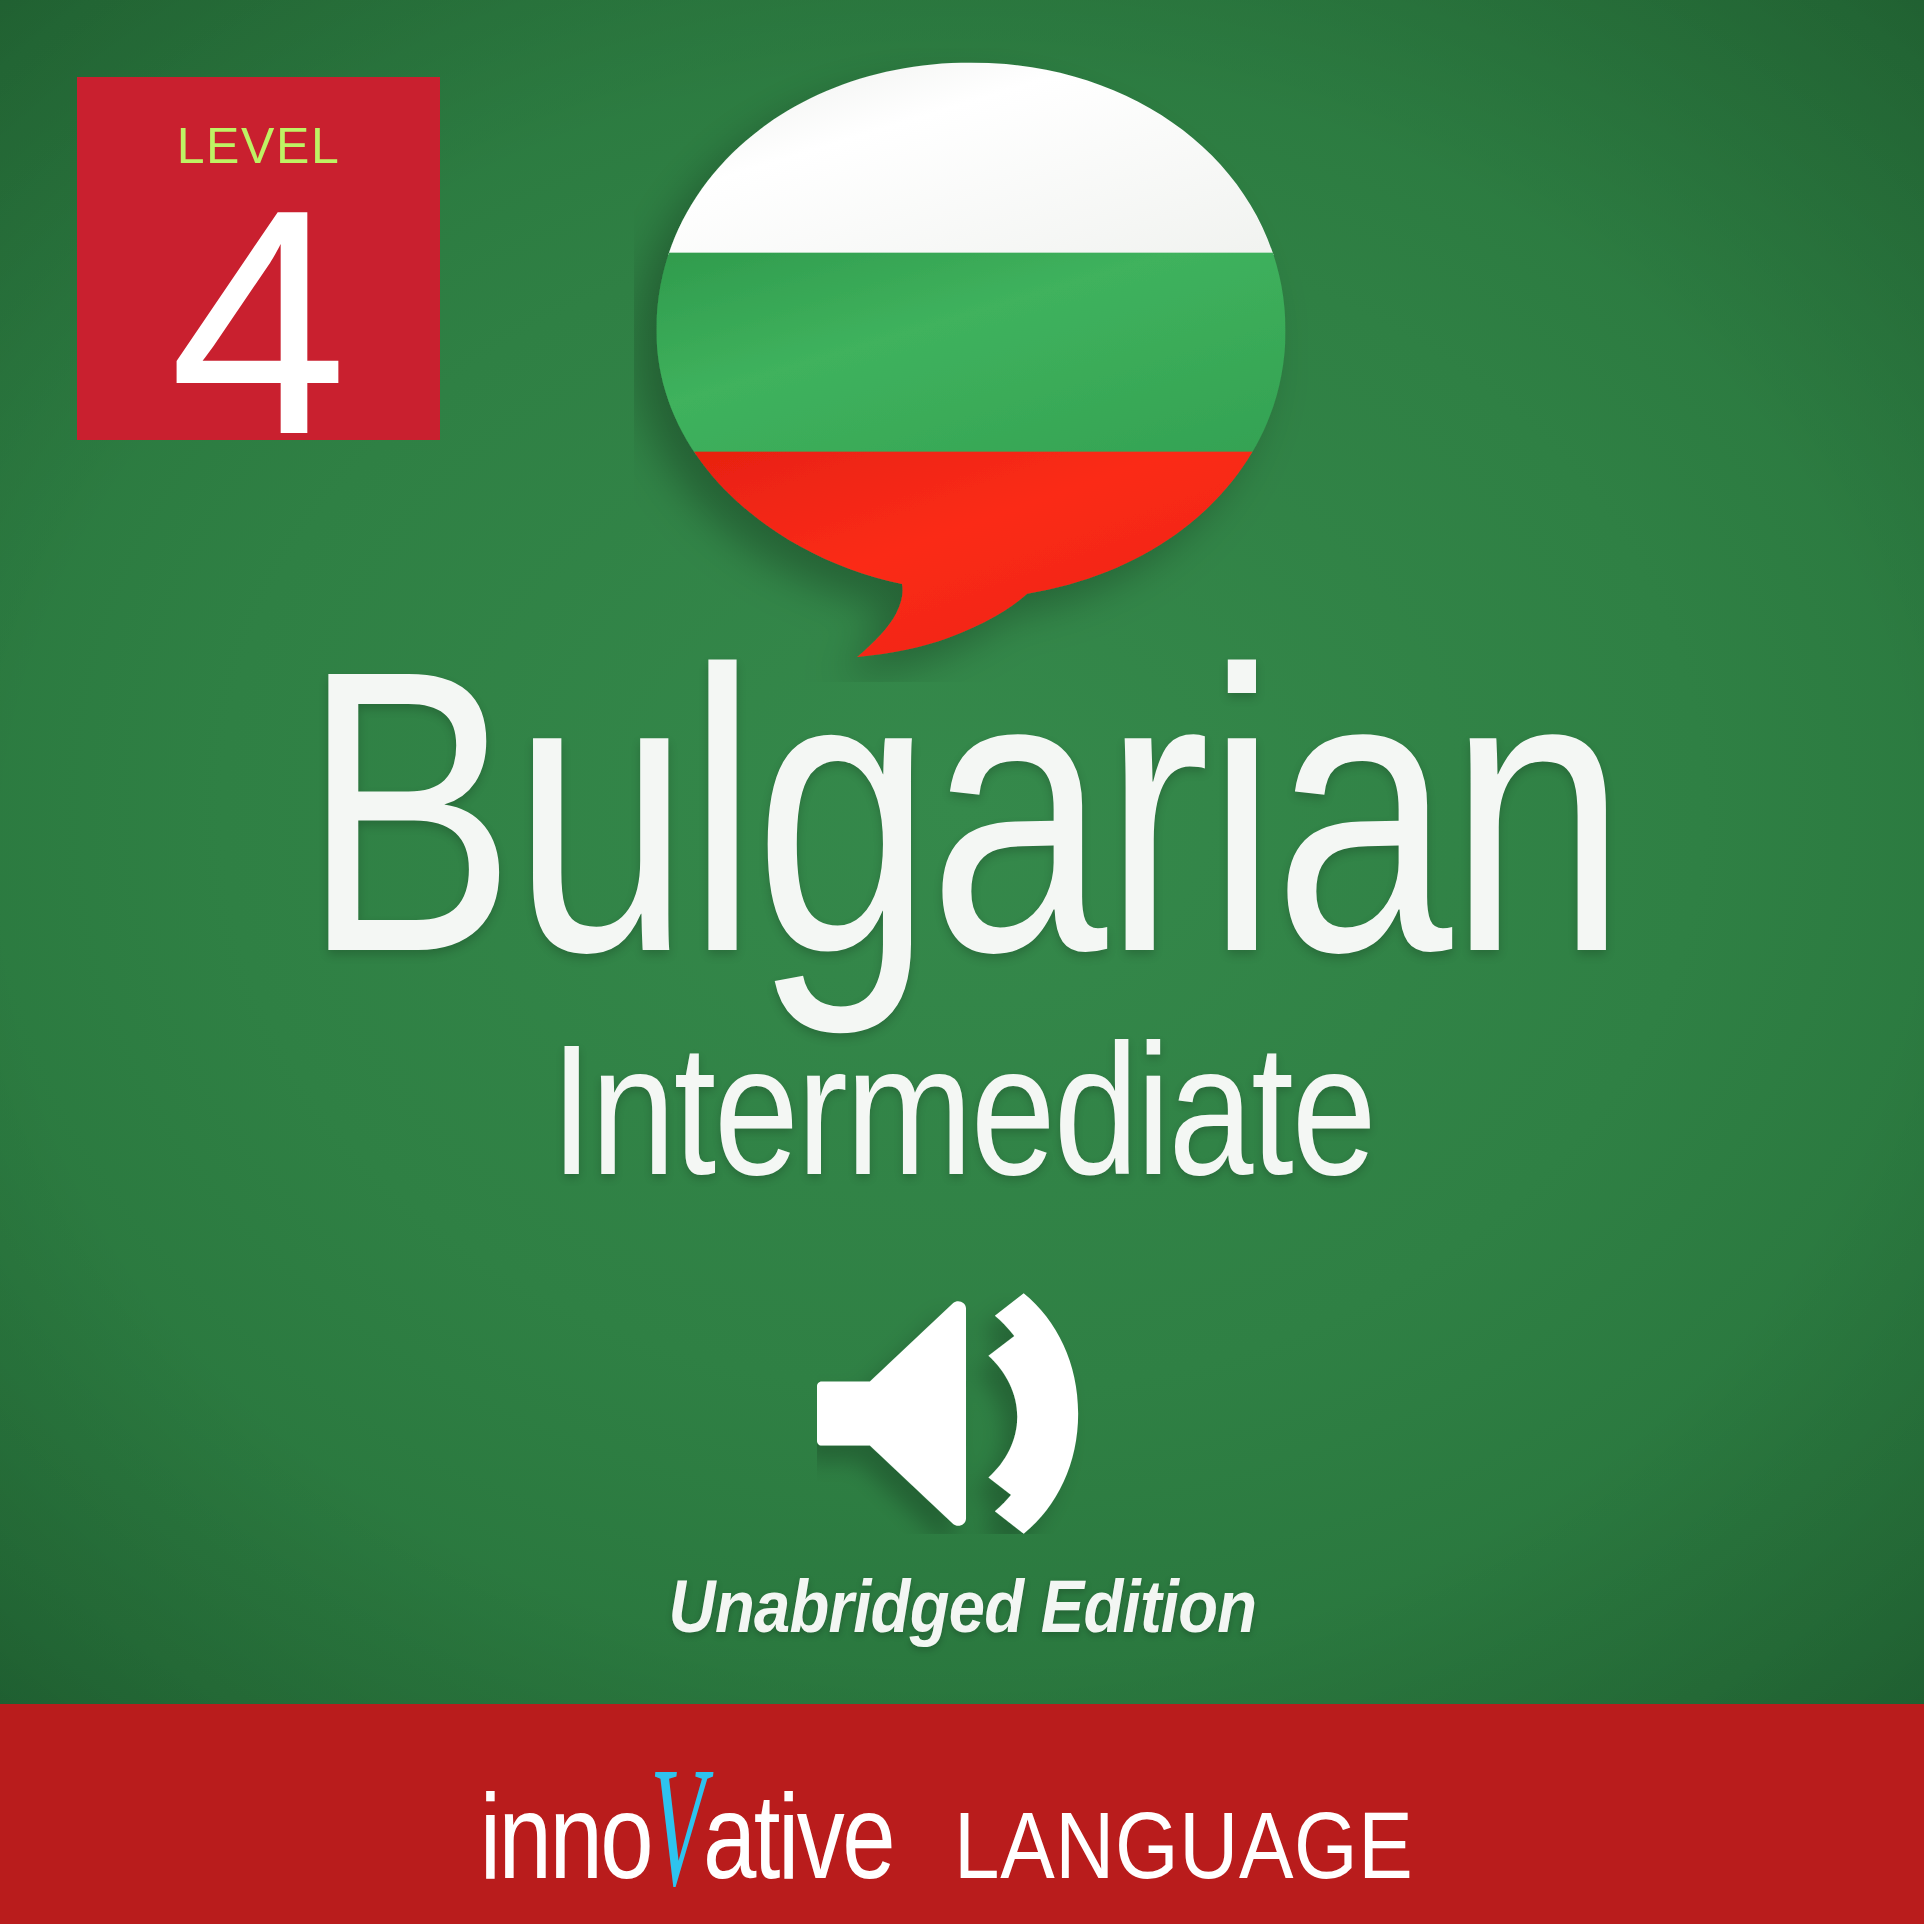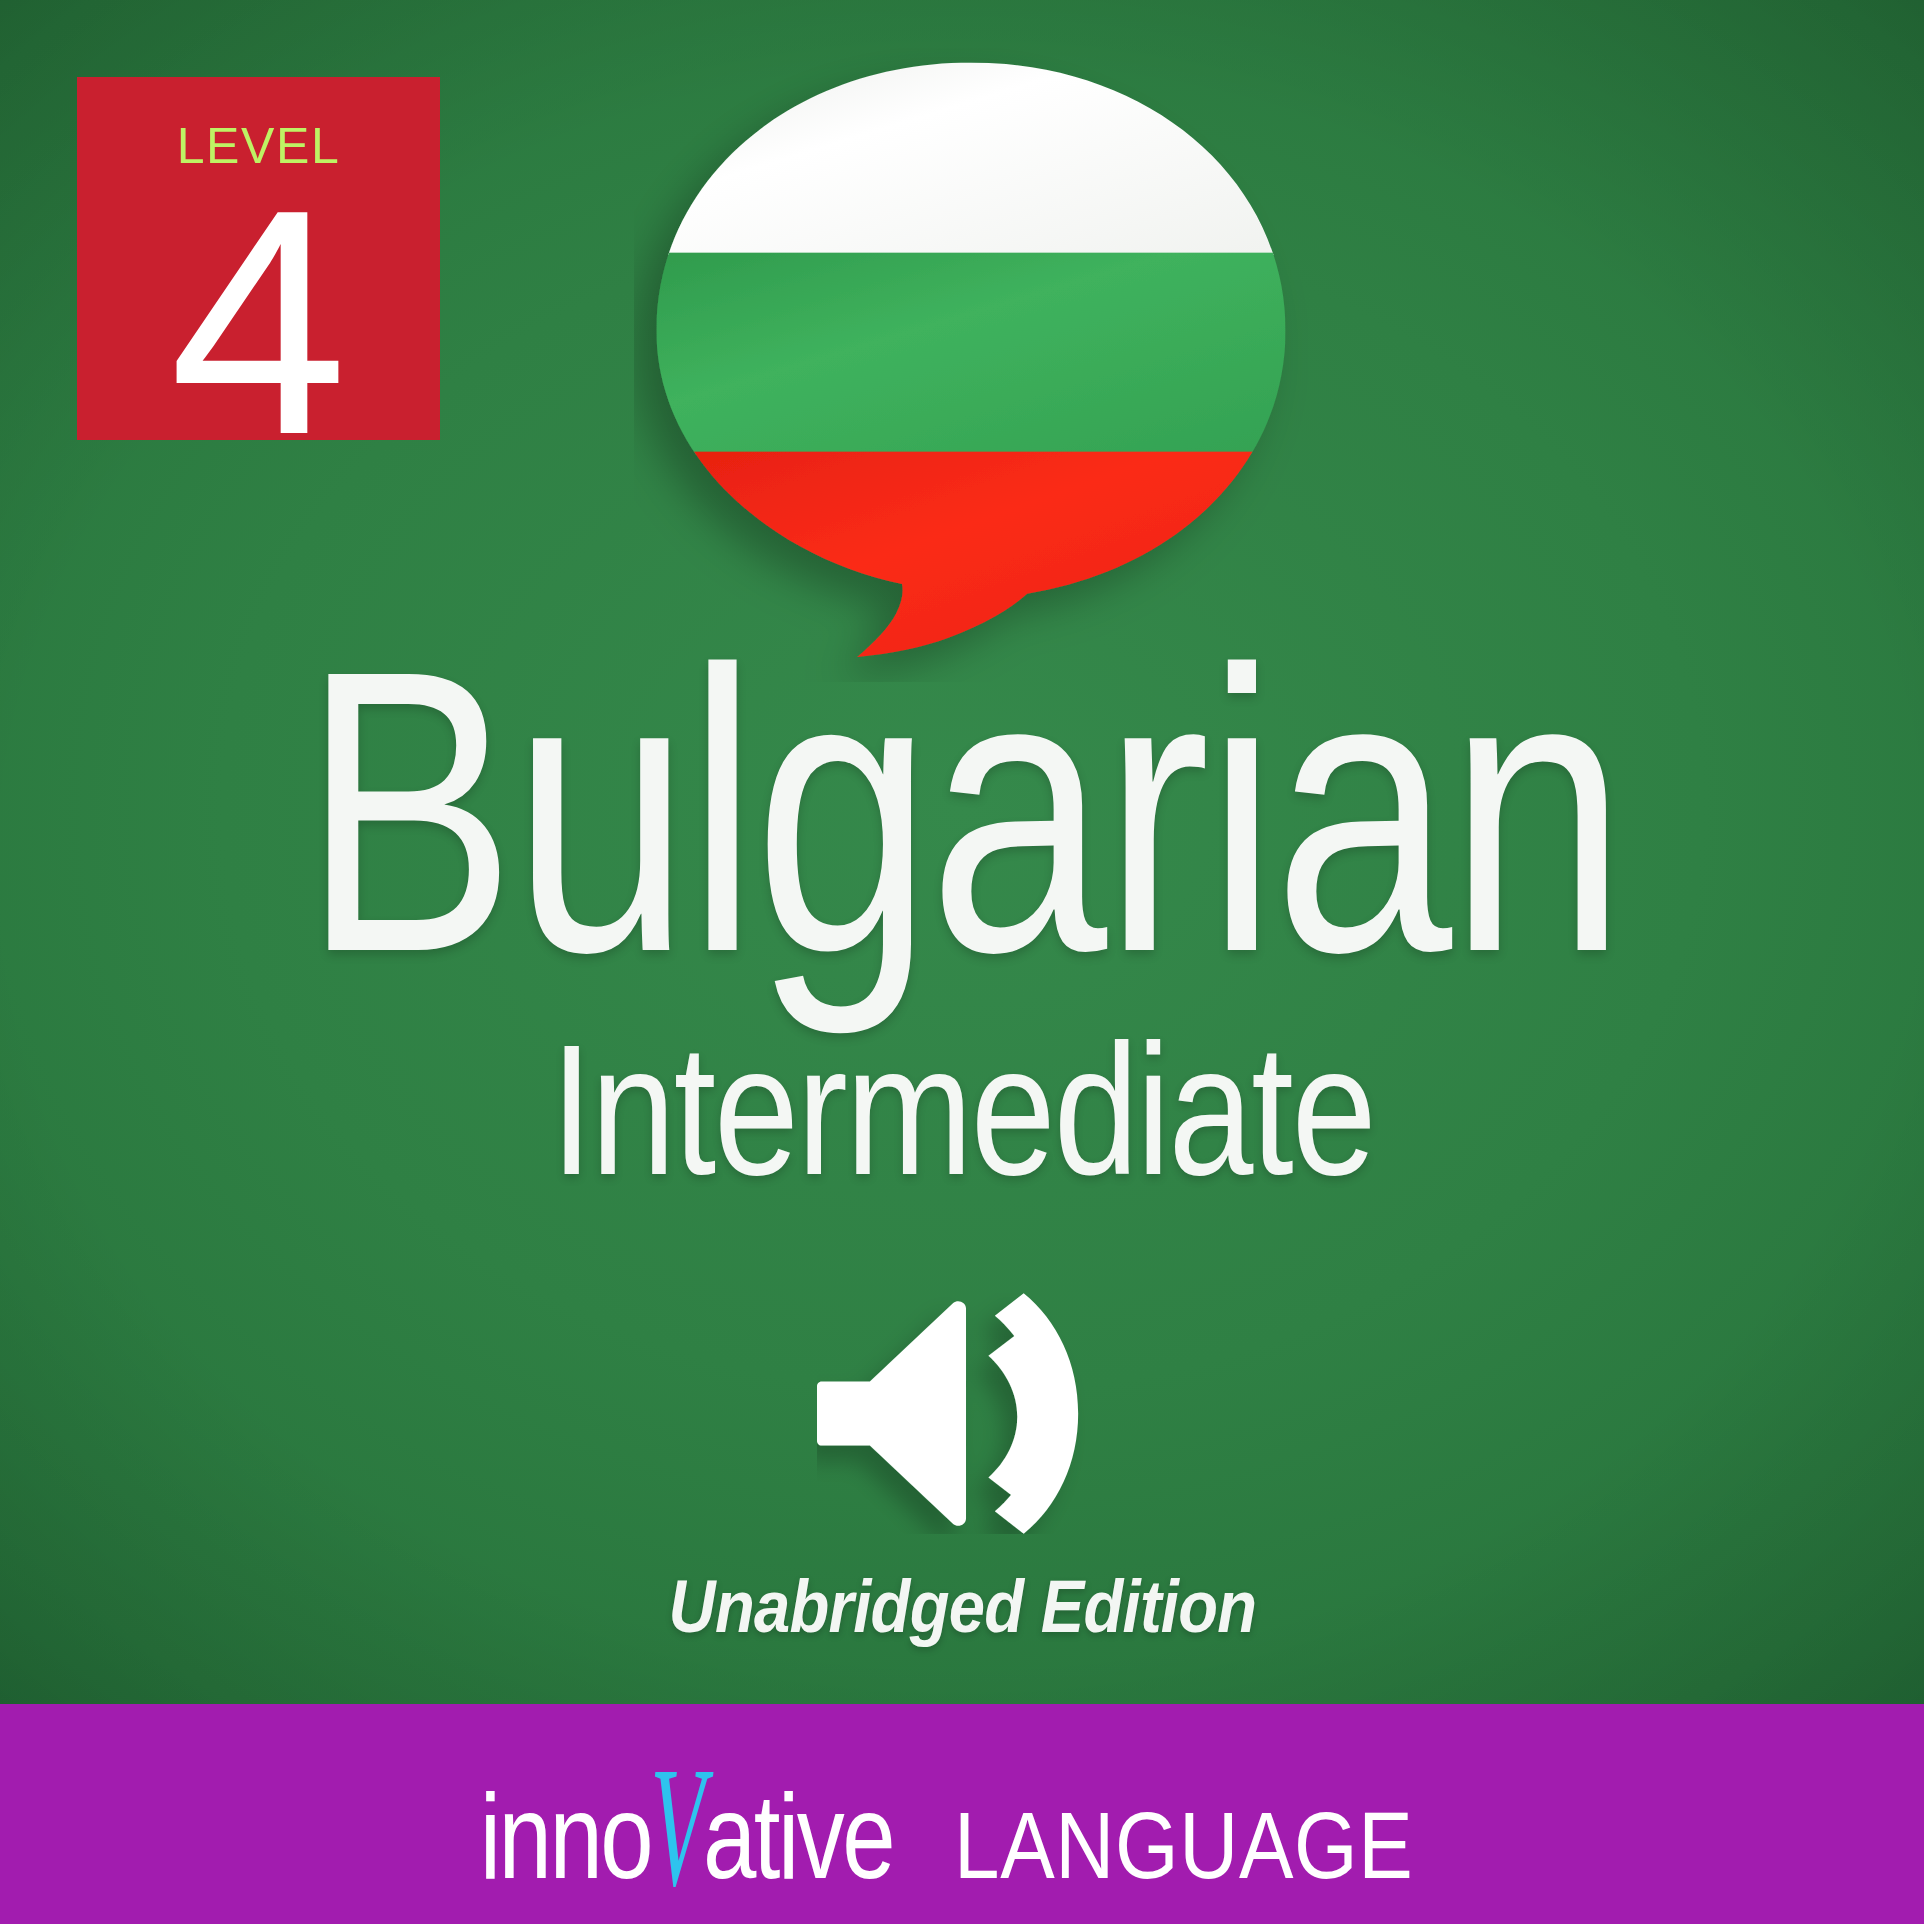--- a/index.html
+++ b/index.html
@@ -109,21 +109,21 @@
     transform:scaleX(.88);
     transform-origin:50% 50%;
     font-family:"Liberation Sans Narrow","Liberation Sans", sans-serif;
     text-shadow:0 3.2px 8px rgba(0,0,0,.20);
     white-space:nowrap;
   }
 
   
   .footer{
     position:absolute;left:0;right:0;top:1704px;height:221px;
-    background:#a21caf;
+    background:#b91c1c;
     display:flex;align-items:center;justify-content:center;
   }
   .logo{
     position:relative;
     display:flex;align-items:baseline;
     transform:translateY(4.8px);
   }
   .logo-inno{
     color:#ffffff;
     font-size:120px;

